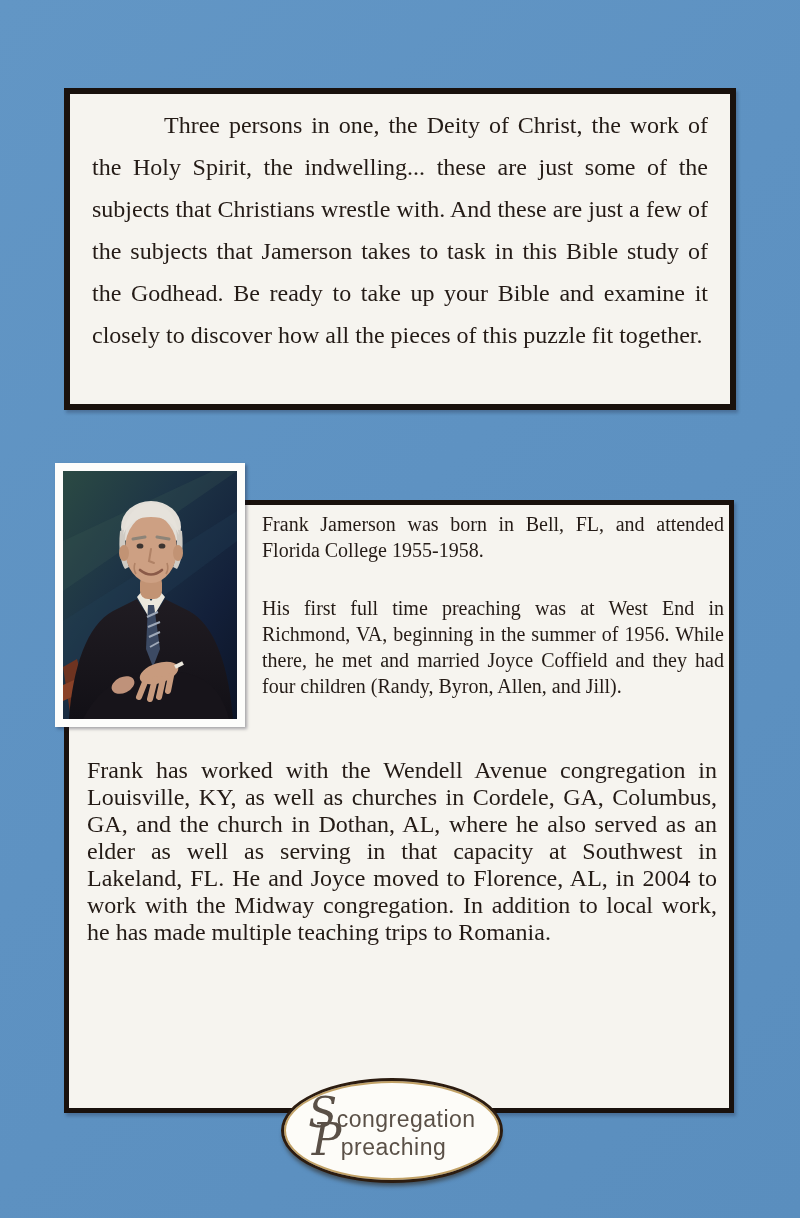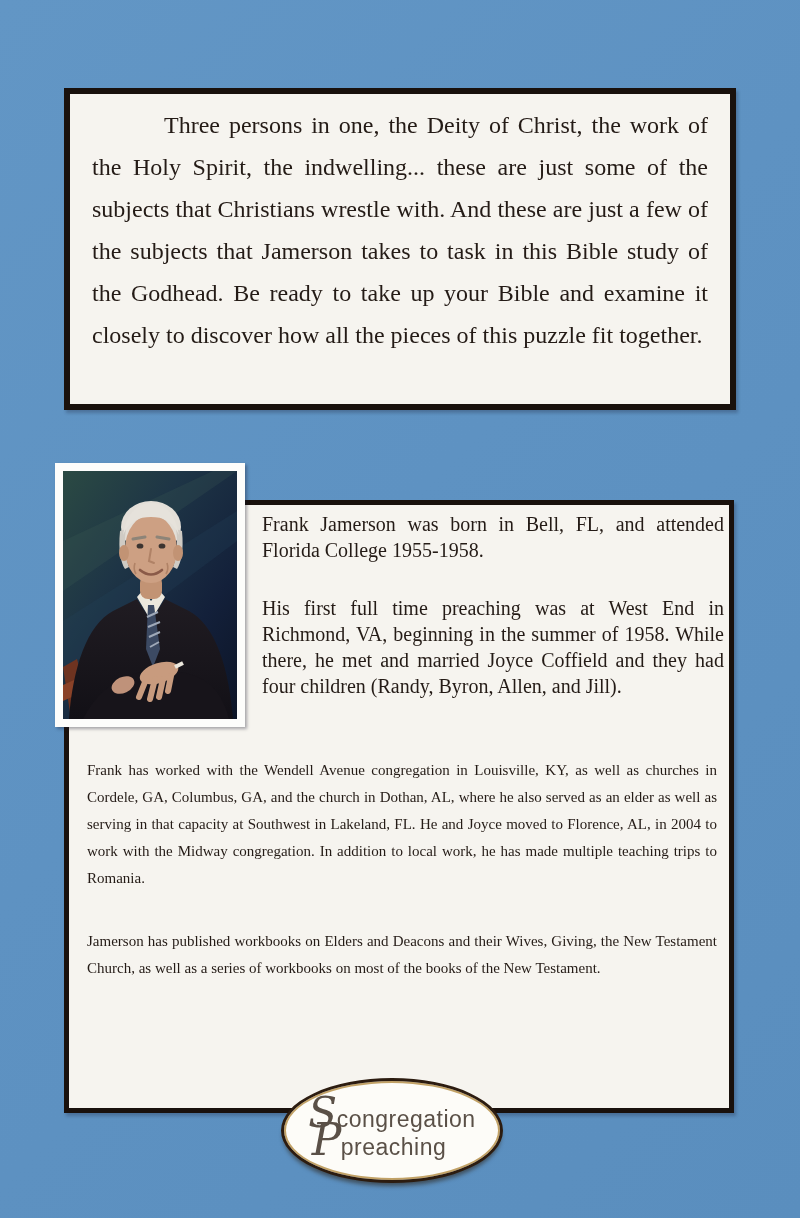--- a/index.html
+++ b/index.html
@@ -61,21 +61,21 @@
     text-align:justify;
   }
   .bio-col p + p{margin-top:32px;}
   .bio-full{
     position:absolute;
     left:18px;top:252px;width:630px;
     color:#241b16;
   }
   .bio-full p{
     margin:0;
-    font-size:15px;
+    font-size:24px;
     line-height:27px;
     text-align:justify;
   }
   .bio-full p + p{margin-top:36px;}
   
   #publisher-logo{
     position:absolute;
     left:281px;top:1078px;width:222px;height:105px;
     background:#fdfcf8;
     border:3px solid #2c1c10;
@@ -175,25 +175,24 @@
       <ellipse cx="99" cy="75" rx="3.4" ry="2.6" fill="#3c3430"></ellipse>
       <path d="M88 78 L86 90 L91 92" stroke="#b08266" stroke-width="2" fill="none" stroke-linecap="round"></path>
       <path d="M77 99 Q88 108 99 99" stroke="#8a5a48" stroke-width="2.6" fill="none" stroke-linecap="round"></path>
       <path d="M72 92 Q70 98 73 103 M104 92 Q106 98 103 103" stroke="#b08266" stroke-width="1.6" fill="none"></path>
     </svg>
   </div>
 
   <div class="frame-box" id="bio-box">
     <div class="bio-col">
       <p>Frank Jamerson was born in Bell, FL, and attended Florida College 1955-1958.</p>
-      <p>His first full time preaching was at West End in Richmond, VA, beginning in the summer of 1958. While there, he met and married Joyce Coffield and they had four children (Randy, Byron, Allen, and Jill).</p>
+      <p>His first full time preaching was at West End in Richmond, VA, beginning in the summer of 1956. While there, he met and married Joyce Coffield and they had four children (Randy, Byron, Allen, and Jill).</p>
     </div>
     <div class="bio-full">
       <p>Frank has worked with the Wendell Avenue congregation in Louisville, KY, as well as churches in Cordele, GA, Columbus, GA, and the church in Dothan, AL, where he also served as an elder as well as serving in that capacity at Southwest in Lakeland, FL.  He and Joyce moved to Florence, AL, in 2004 to work with the Midway congregation. In addition to local work, he has made multiple teaching trips to Romania.</p>
-      <p>Jamerson has published workbooks on Elders and Deacons and their Wives, Giving, the New Testament Church, as well as a series of workbooks on most of the books of the New Testament.</p>
     </div>
   </div>
 
   <div id="publisher-logo">
     <div class="logo-line" id="logo-line-1">
       <span class="initial">S</span>
         <span>congregation</span>
     </div>
     <div class="logo-line" id="logo-line-2">
       <span class="initial">P</span>

